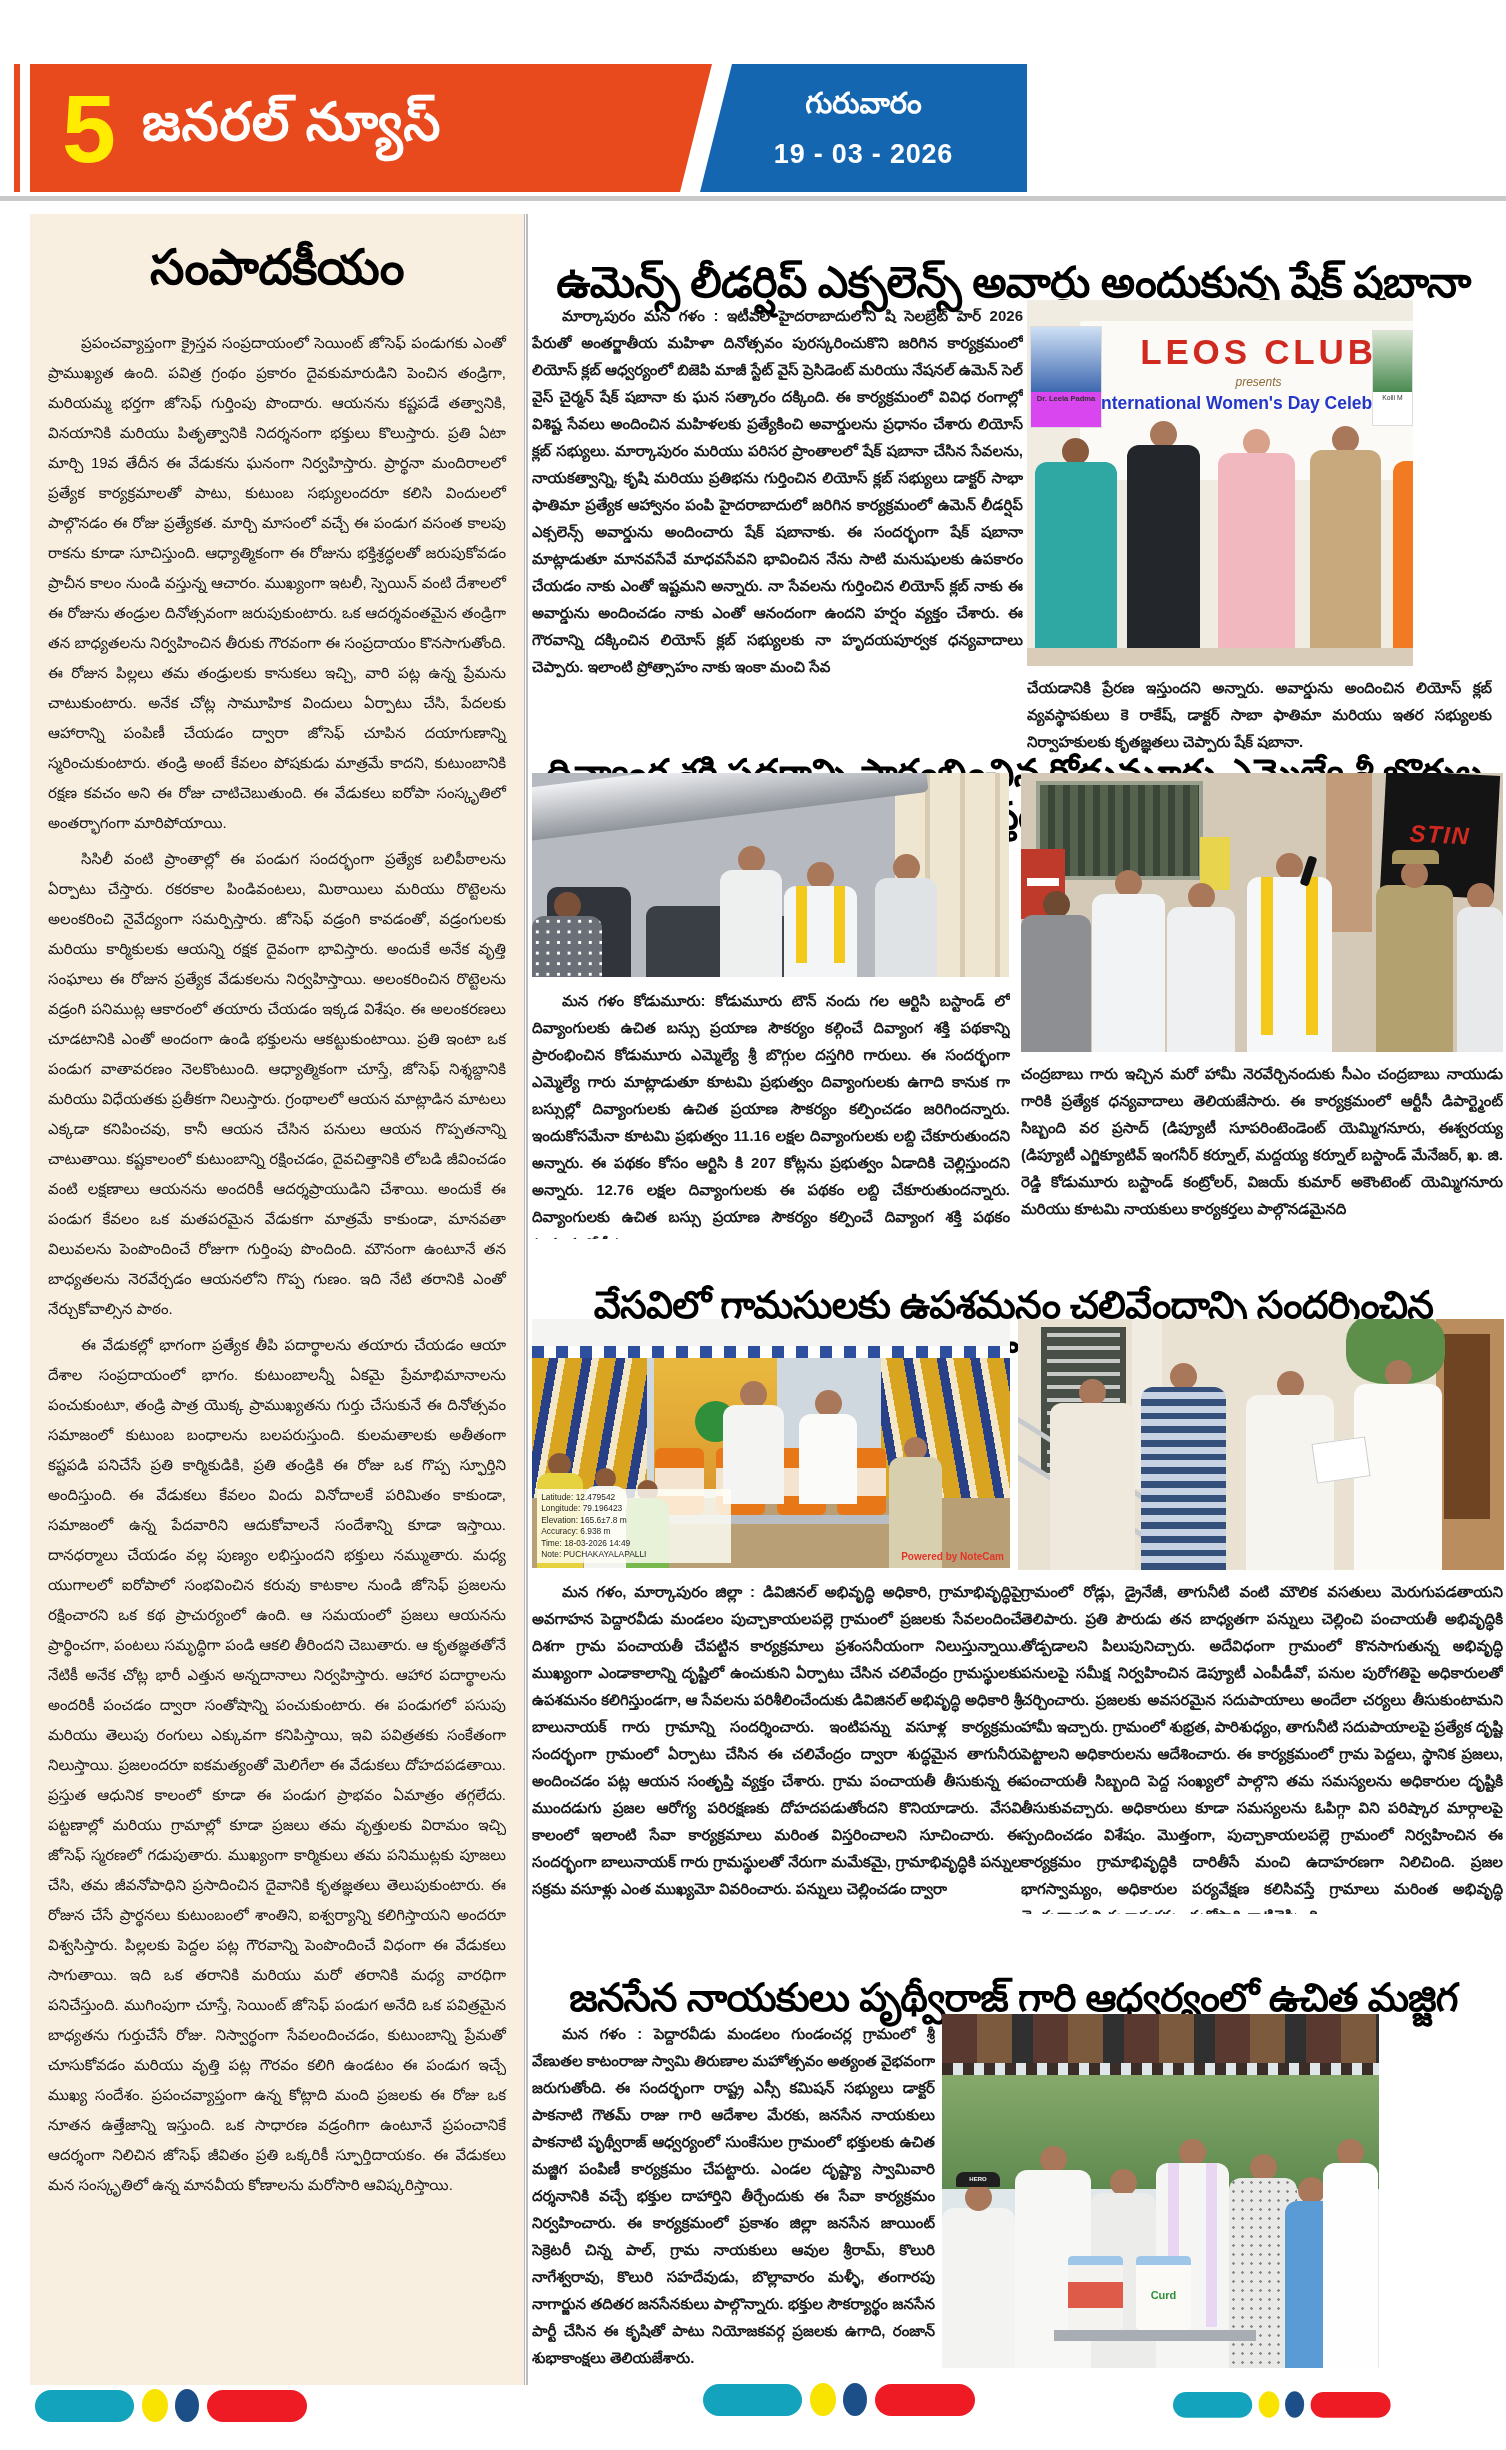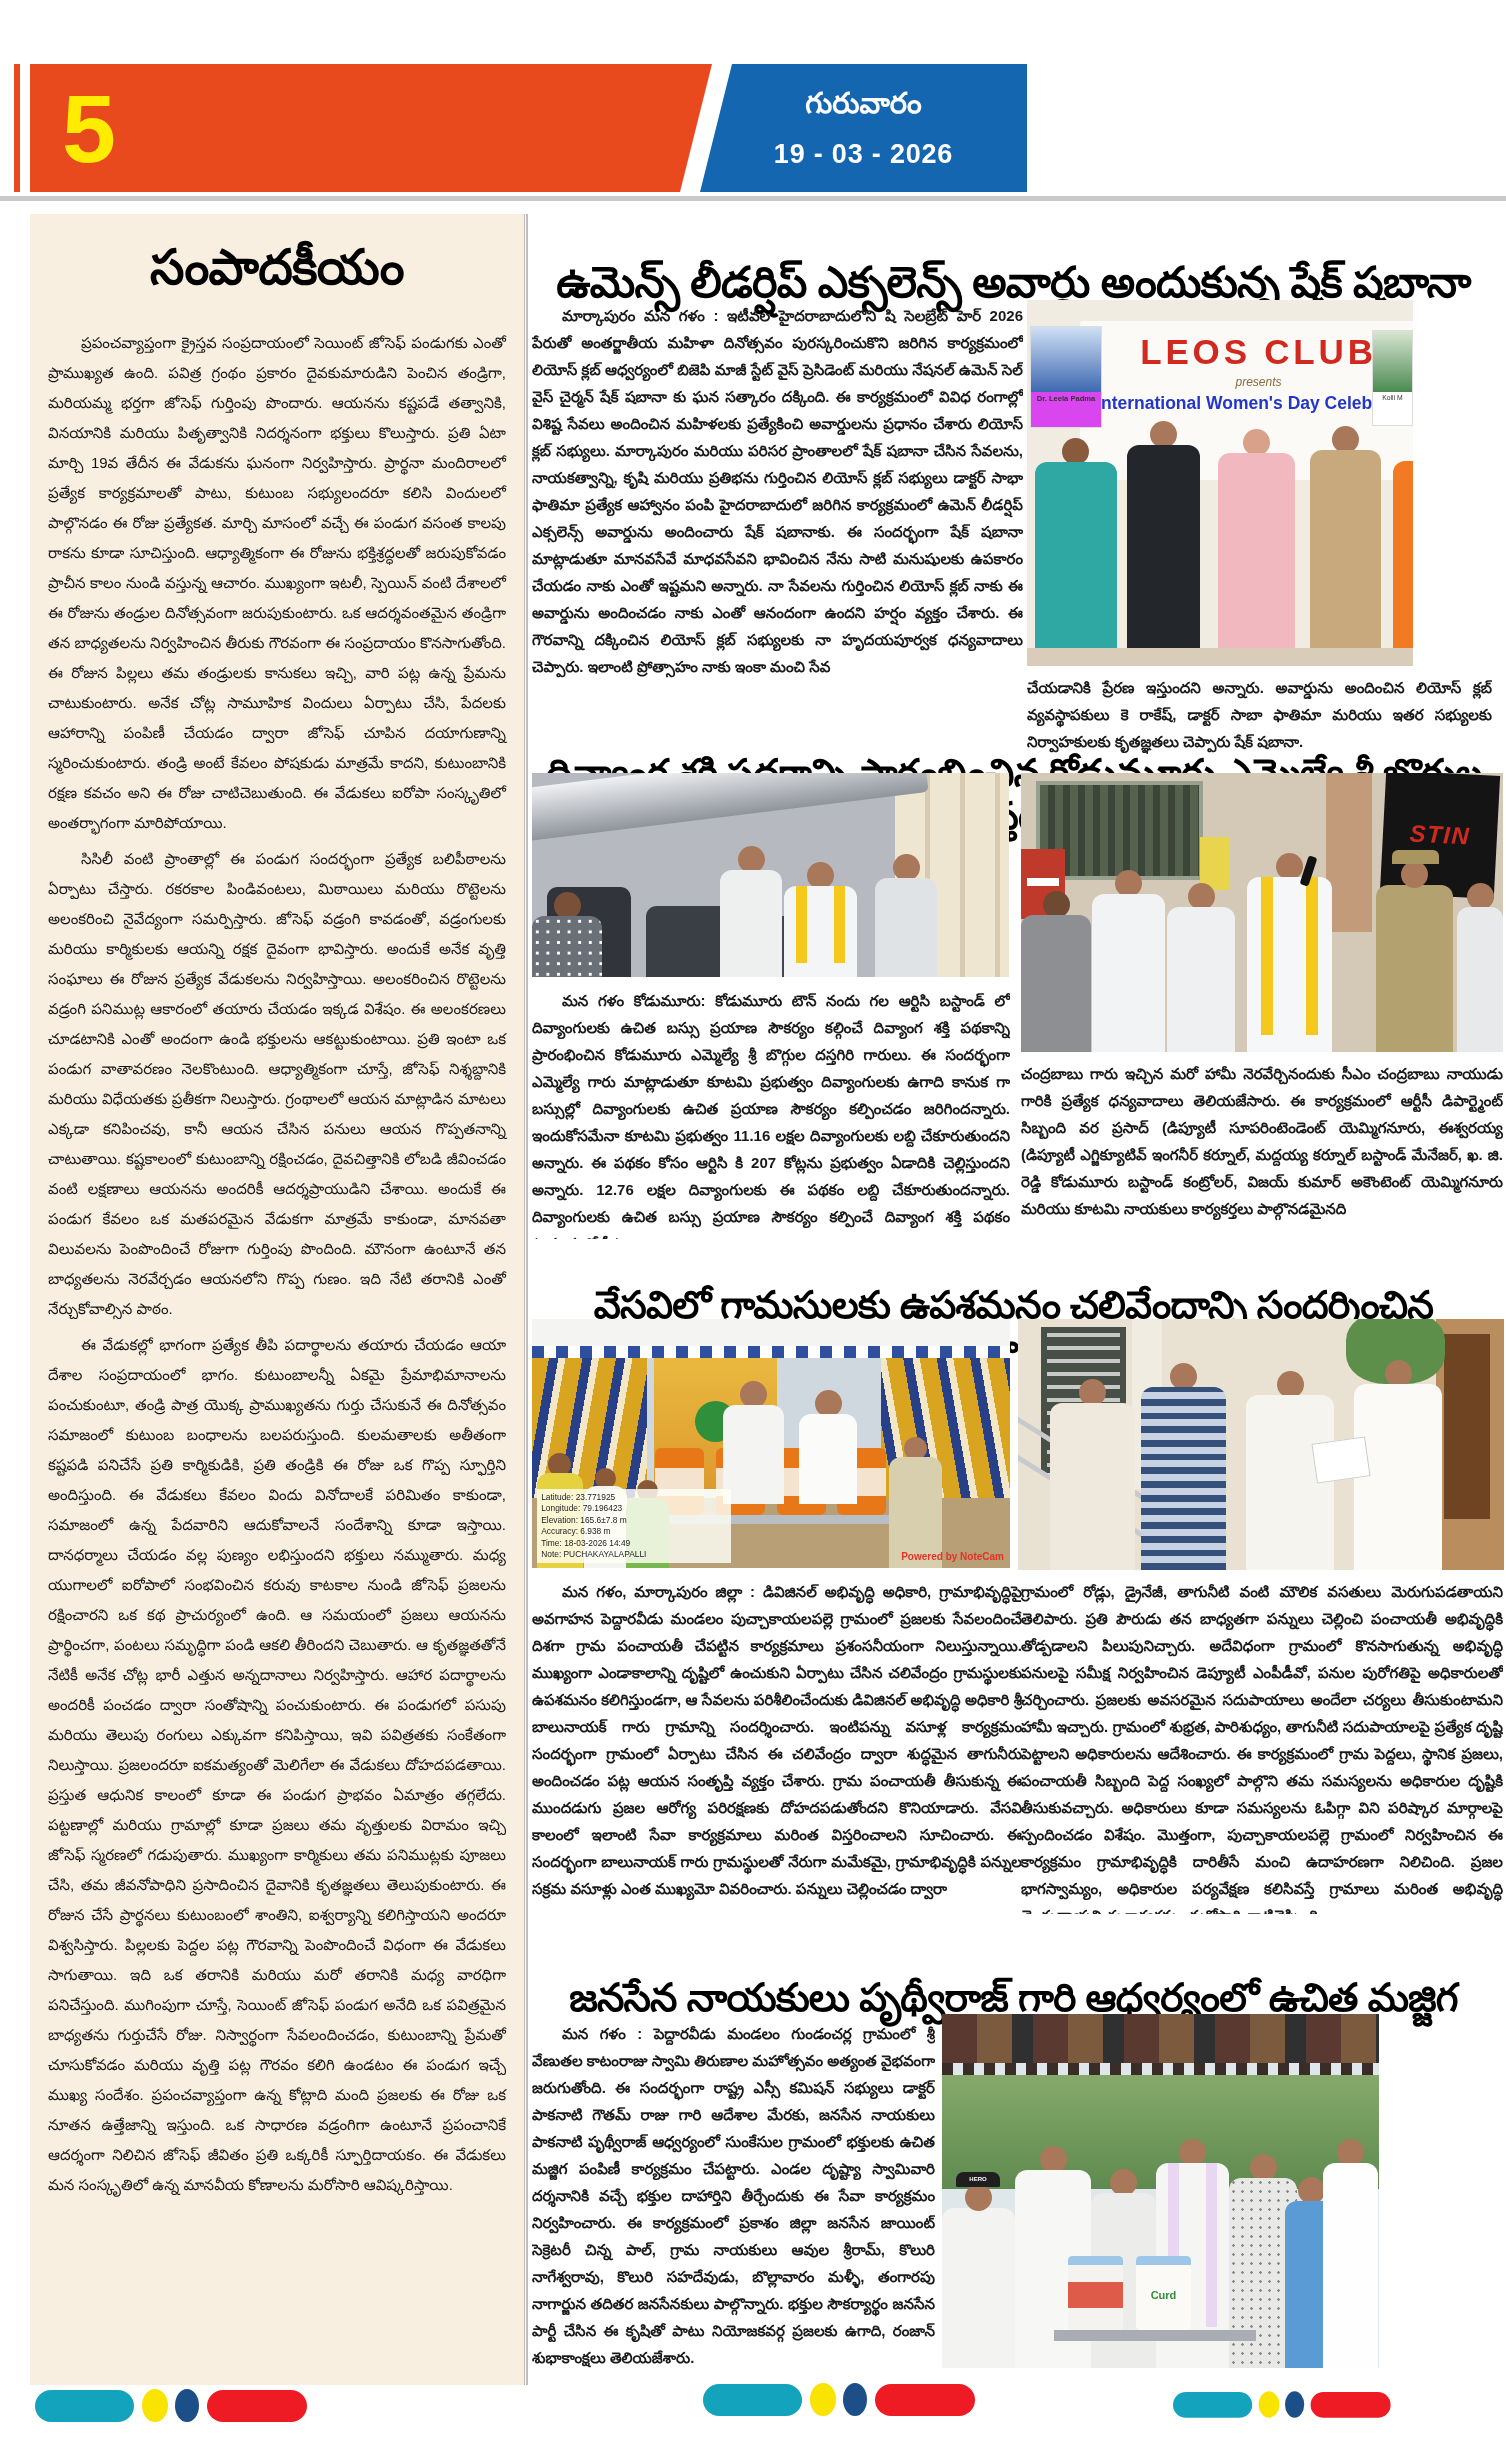--- a/index.html
+++ b/index.html
@@ -63,20 +63,21 @@
   .divider-v{left:526px;top:214px;width:1.5px;height:2171px;background:#bdbdbd;}
 </style>
 </head>
 <body>
 
 <div class="page">
 
   <div class="abs hdr-edge"></div>
   <div class="abs hdr-red">
     <span class="pg-num">5</span>
+    <span class="section-title">జనరల్ న్యూస్</span>
   </div>
   <div class="abs hdr-blue">
     <div class="hdr-day">గురువారం</div>
     <div class="hdr-date">19 - 03 - 2026</div>
   </div>
   <div class="abs hdr-rule"></div>
   <div class="abs divider-v"></div>
 
   <section class="abs editorial">
     <h1 class="ed-title">సంపాదకీయం</h1>
@@ -256,21 +257,21 @@
       </div>
     <div class="person" style="left:267px;bottom:64px;width:58px;height:114px;">
       <div class="head"></div>
         <div class="torso" style="background:#fbfbf9;"></div>
       </div>
     <div class="person" style="left:357px;width:53px;height:131px;">
       <div class="head" style="width:23px;height:23px;"></div>
         <div class="torso" style="background:#d8cfae;"></div>
       </div>
     <div class="gps-box">
-      <div>Latitude: 23.771925</div>
+      <div>Latitude: 12.479542</div>
       <div>Longitude: 79.196423</div>
       <div>Elevation: 165.6±7.8 m</div>
       <div>Accuracy: 6.938 m</div>
       <div>Time: 18-03-2026 14:49</div>
       <div>Note: PUCHAKAYALAPALLI</div>
     </div>
     <div class="abs" style="right:6px;bottom:6px;color:#e23327;font-size:10px;font-weight:bold;">Powered by NoteCam</div>
   </div>
 
   <div class="photo" style="left:1018px;top:1319px;width:486px;height:251px;background:#e9e1d2;">

